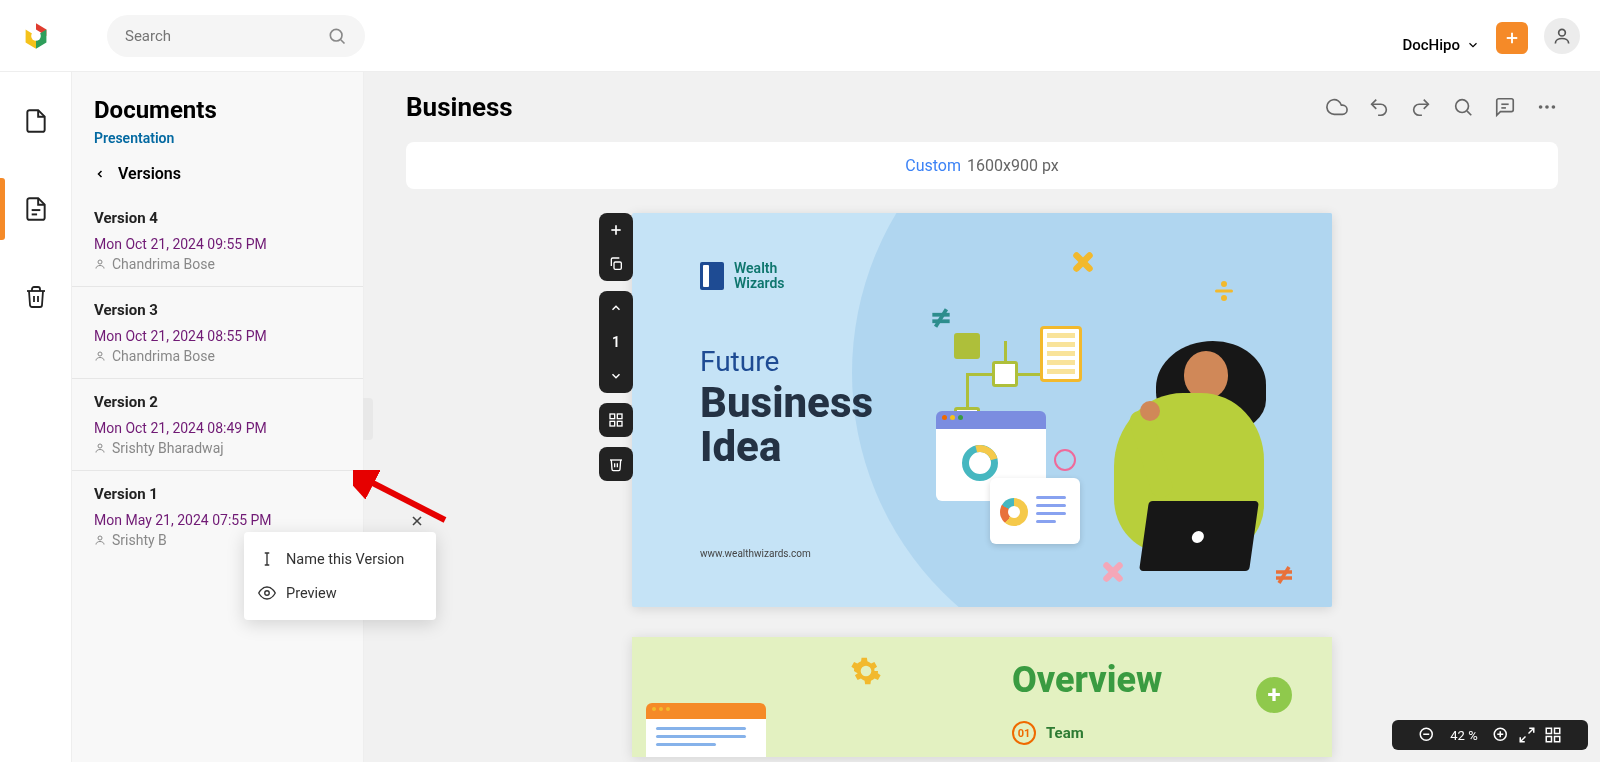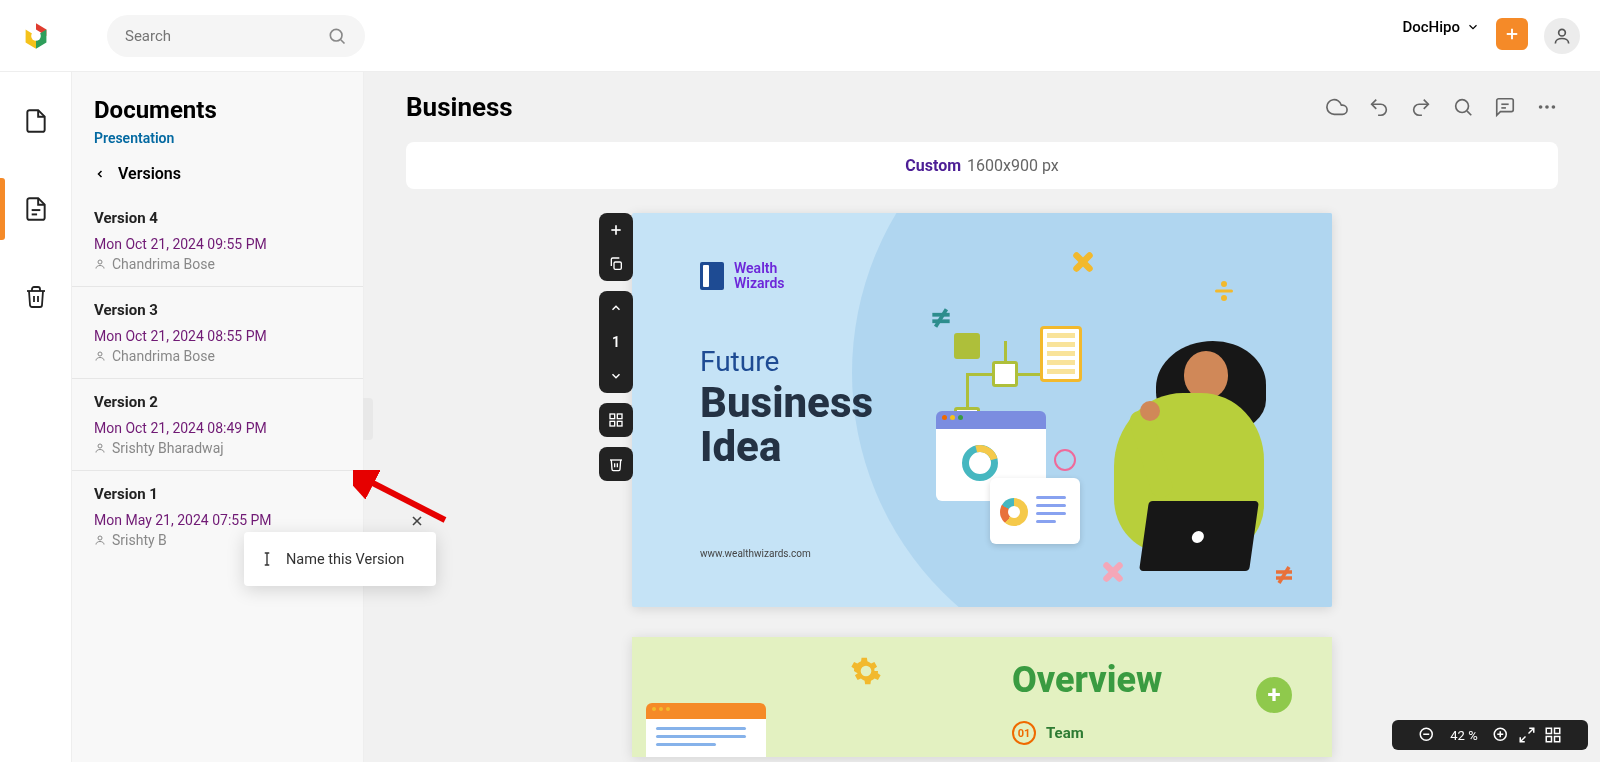--- a/index.html
+++ b/index.html
@@ -5,21 +5,21 @@
 * { margin: 0; padding: 0; box-sizing: border-box; font-family: -apple-system, BlinkMacSystemFont, "Segoe UI", Roboto, sans-serif; }
 body { background: #fff; width: 1600px; height: 762px; overflow: hidden; position: relative; }
 
 
 .topbar { height: 72px; display: flex; align-items: center; padding: 0 20px; border-bottom: 1px solid #eee; }
 .logo { width: 32px; height: 32px; position: relative; margin-right: 55px; }
 .logo svg { width: 100%; height: 100%; }
 .search-wrap { width: 258px; height: 42px; background: #f5f5f5; border-radius: 22px; display: flex; align-items: center; padding: 0 18px; }
 .search-input { flex: 1; border: none; background: transparent; outline: none; font-size: 15px; color: #888; }
 .search-ico { color: #888; }
-.top-right { margin-left: auto; display: flex; align-items: flex-start; gap: 16px; }
+.top-right { margin-left: auto; display: flex; align-items: flex-end; gap: 16px; }
 .ws-dd { display: flex; align-items: center; gap: 6px; font-size: 15px; font-weight: 500; cursor: pointer; }
 .add-btn { width: 32px; height: 32px; background: #f58a28; border-radius: 6px; display: flex; align-items: center; justify-content: center; color: #fff; cursor: pointer; }
 .avatar-btn { width: 36px; height: 36px; background: #ececec; border-radius: 50%; display: flex; align-items: center; justify-content: center; color: #555; cursor: pointer; }
 
 
 .body { display: flex; height: calc(100% - 72px); }
 .rail { width: 72px; background: #fff; border-right: 1px solid #eee; display: flex; flex-direction: column; align-items: center; padding-top: 24px; gap: 38px; }
 .rail-item { width: 72px; height: 50px; display: flex; align-items: center; justify-content: center; color: #222; cursor: pointer; position: relative; }
 .rail-item.active::before { content: ""; position: absolute; left: 0; top: -6px; width: 5px; height: 62px; background: #f58a28; border-radius: 0 3px 3px 0; }
 
@@ -41,31 +41,31 @@
 
 .arrow { position: absolute; left: 353px; top: 470px; z-index: 30; color: #e60000; }
 
 .canvas-area { flex: 1; background: #f1f1f1; position: relative; overflow: hidden; }
 .canvas-top { display: flex; align-items: center; padding: 20px 42px; }
 .doc-title { font-size: 26px; font-weight: 700; }
 .ct-right { margin-left: auto; display: flex; align-items: center; gap: 20px; color: #666; }
 .ct-ico { cursor: pointer; display: flex; }
 
 .dims-bar { margin: 0 42px 24px; background: #fff; border-radius: 8px; padding: 14px 0; text-align: center; font-size: 16px; color: #666; }
-.dims-bar b { color: #4c1d95; font-weight: 700; margin-right: 6px; }
+.dims-bar b { color: #3b82f6; font-weight: 400; margin-right: 6px; }
 
 .canvas-wrap { position: relative; display: flex; justify-content: center; padding-bottom: 50px; }
 .page-tools { position: absolute; left: 235px; top: 0; display: flex; flex-direction: column; gap: 10px; z-index: 5; }
 .tool-grp { background: #222; border-radius: 8px; display: flex; flex-direction: column; align-items: center; color: #fff; }
 .tool-btn { width: 34px; height: 34px; display: flex; align-items: center; justify-content: center; cursor: pointer; font-size: 14px; }
 .tool-btn.num { font-weight: 600; }
 
 .slide { width: 700px; height: 394px; background: #c5e3f6; border-radius: 2px; box-shadow: 0 2px 12px rgba(0,0,0,0.12); position: relative; overflow: hidden; margin-bottom: 30px; }
 .slide .blob { position: absolute; right: -140px; top: -150px; width: 620px; height: 620px; background: #b0d6f0; border-radius: 50%; }
-.ww-logo { position: absolute; left: 68px; top: 48px; display: flex; align-items: center; gap: 10px; font-size: 14px; font-weight: 600; color: #6d28d9; line-height: 1.1; }
+.ww-logo { position: absolute; left: 68px; top: 48px; display: flex; align-items: center; gap: 10px; font-size: 14px; font-weight: 600; color: #0f766e; line-height: 1.1; }
 .ww-logo .book { width: 24px; height: 28px; background: #1e4b93; border-radius: 2px; position: relative; }
 .ww-logo .book::before { content: ""; position: absolute; left: 3px; top: 3px; width: 6px; height: 22px; background: #fff; border-radius: 1px; }
 .slide-h1 { position: absolute; left: 68px; top: 132px; font-size: 28px; font-weight: 400; color: #1e4b93; }
 .slide-h2 { position: absolute; left: 68px; top: 168px; font-size: 42px; font-weight: 800; color: #243244; line-height: 1.05; }
 .slide-url { position: absolute; left: 68px; bottom: 48px; font-size: 10px; color: #444; }
 
 .deco { position: absolute; }
 .x-orange { color: #f2b92d; }
 .x-pink { color: #f4a7b8; }
 .div-orange { color: #f2b92d; }
@@ -250,20 +250,27 @@
             <line x1="18" y1="6" x2="6" y2="18"></line>
             <line x1="6" y1="6" x2="18" y2="18"></line>
           </svg>
       </div>
       <div class="ctx-item">
         <svg width="18" height="18" viewBox="0 0 24 24" fill="none" stroke="currentColor" stroke-width="1.8">
             <path d="M12 4v16M9 4h6M9 20h6"></path>
           </svg>
         <span>Name this Version</span>
       </div>
+      <div class="ctx-item">
+        <svg width="18" height="18" viewBox="0 0 24 24" fill="none" stroke="currentColor" stroke-width="1.8">
+            <path d="M1 12s4-8 11-8 11 8 11 8-4 8-11 8S1 12 1 12z"></path>
+            <circle cx="12" cy="12" r="3"></circle>
+          </svg>
+        <span>Preview</span>
+      </div>
     </div>
 
     <div class="panel-grip"></div>
   </div>
 
   <div class="canvas-area">
     <div class="canvas-top">
       <div class="doc-title">Business</div>
       <div class="ct-right">
         <span class="ct-ico">

